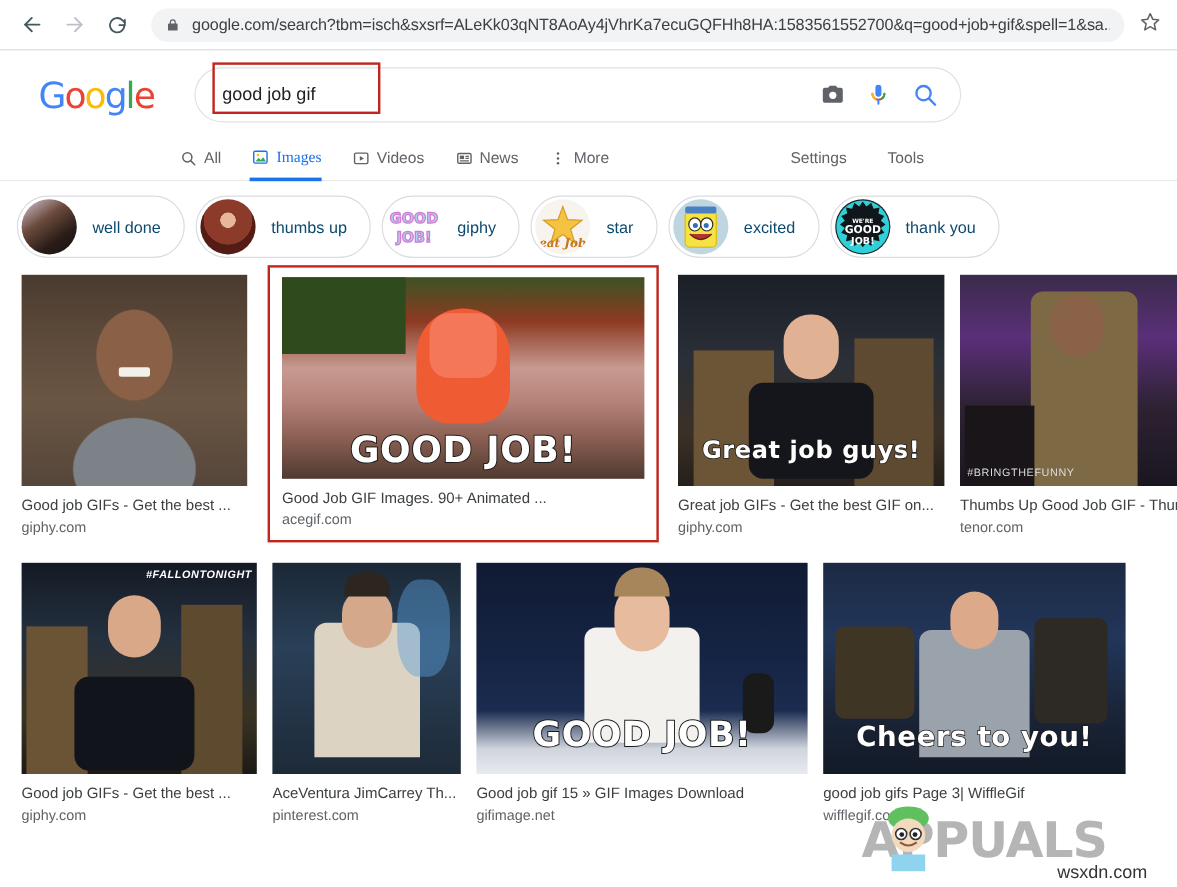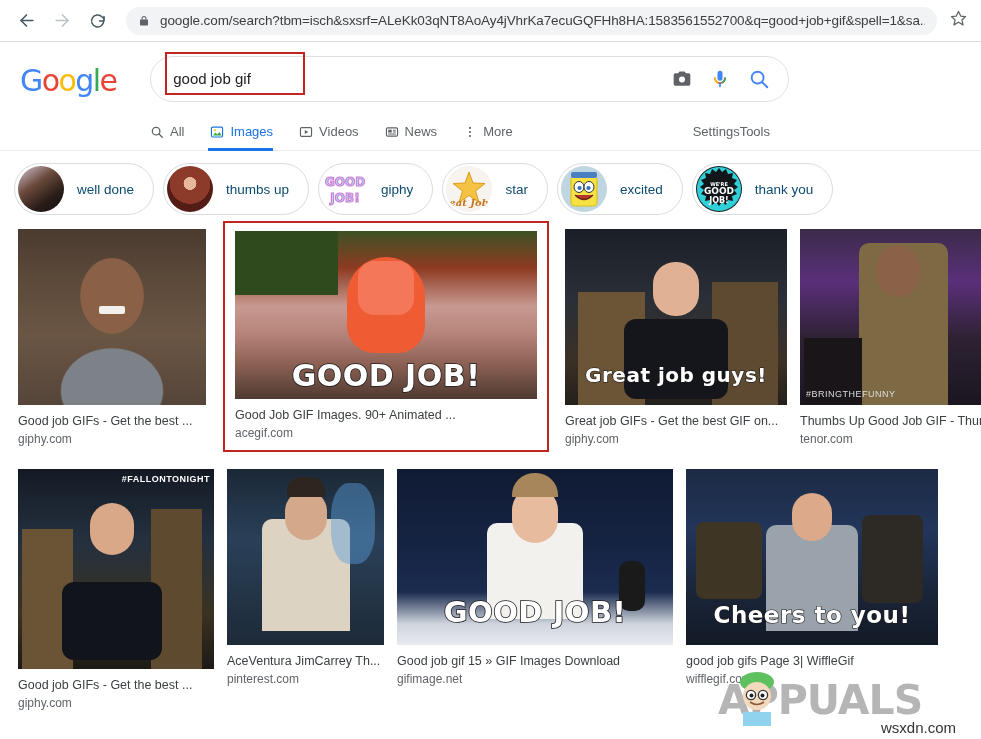--- a/index.html
+++ b/index.html
@@ -53,21 +53,21 @@
   .star-btn { width: 26px; height:26px; flex:0 0 auto; display:flex; align-items:center; justify-content:center; margin-right:2px;}
 
   
   .g-header {
     padding: 14px 0 0 0;
     position: relative;
   }
   .g-top-row {
     display: flex;
     align-items: center;
-    padding-left: 20px;
+    padding-left: 32px;
   }
   .g-logo {
     font-size: 30px;
     letter-spacing: -1.6px;
     font-family: "DejaVu Sans", sans-serif;
     font-weight: 400;
     margin-right: 34px;
     margin-top: 2px;
     user-select:none;
   }
@@ -120,32 +120,33 @@
   .tab {
     display: flex;
     align-items: center;
     gap: 6px;
     font-size: 13px;
     color: #5f6368;
     padding: 0 14px 11px 0;
     margin-right: 12px;
     position: relative;
   }
-  .tab.active { color:#1a73e8; }
+  .tab.active { color:#1a73e8;font-family:Liberation Serif, serif; }
   .tab.active:after {
     content:"";
     position:absolute;
     left:-2px; right:14px; bottom:-1px;
     height: 3px;
     background:#1a73e8;
   }
   .tab .ico { display:flex; align-items:center; }
   .tabrow-right {
     margin-left: auto;
     display: flex;
+    gap: 34px;
     padding-right: 211px;
     padding-bottom: 11px;
     font-size: 13px;
     color:#5f6368;
   }
 
   
   .chips {
     display: flex;
     gap: 9px;
@@ -511,21 +512,21 @@
         <div class="corner-tag" style="left:6px;bottom:6px;">#BRINGTHEFUNNY</div>
       </div>
       <div class="ttl">Thumbs Up Good Job GIF - Thum</div>
       <div class="dom">tenor.com</div>
     </div>
   </div>
 
   <div class="grid-row" style="margin-top:17px;">
 
     <div class="card">
-      <div class="thumb" style="width:196px;height:200px;background:linear-gradient(180deg,#141a24 0%,#24303f 35%,#3a3222 72%,#1d1a16 100%);">
+      <div class="thumb" style="width:196px;height:176px;background:linear-gradient(180deg,#141a24 0%,#24303f 35%,#3a3222 72%,#1d1a16 100%);font-style:italic;">
         <div style="position:absolute;left:2%;top:30%;width:26%;height:70%;background:#6b5335;"></div>
         <div style="position:absolute;right:6%;top:20%;width:26%;height:80%;background:#5d4a2f;"></div>
         <div style="position:absolute;left:48%;top:30%;transform:translate(-50%,-50%);width:44px;height:52px;background:#d9a888;border-radius:22px;"></div>
         <div style="position:absolute;left:48%;top:76%;transform:translate(-50%,-50%);width:100px;height:78px;background:#11141b;border-radius:12px;"></div>
         <div class="corner-tag" style="right:4px;top:5px;color:#fff;font-weight:700;">#FALLONTONIGHT</div>
       </div>
       <div class="ttl">Good job GIFs - Get the best ...</div>
       <div class="dom">giphy.com</div>
     </div>
 

